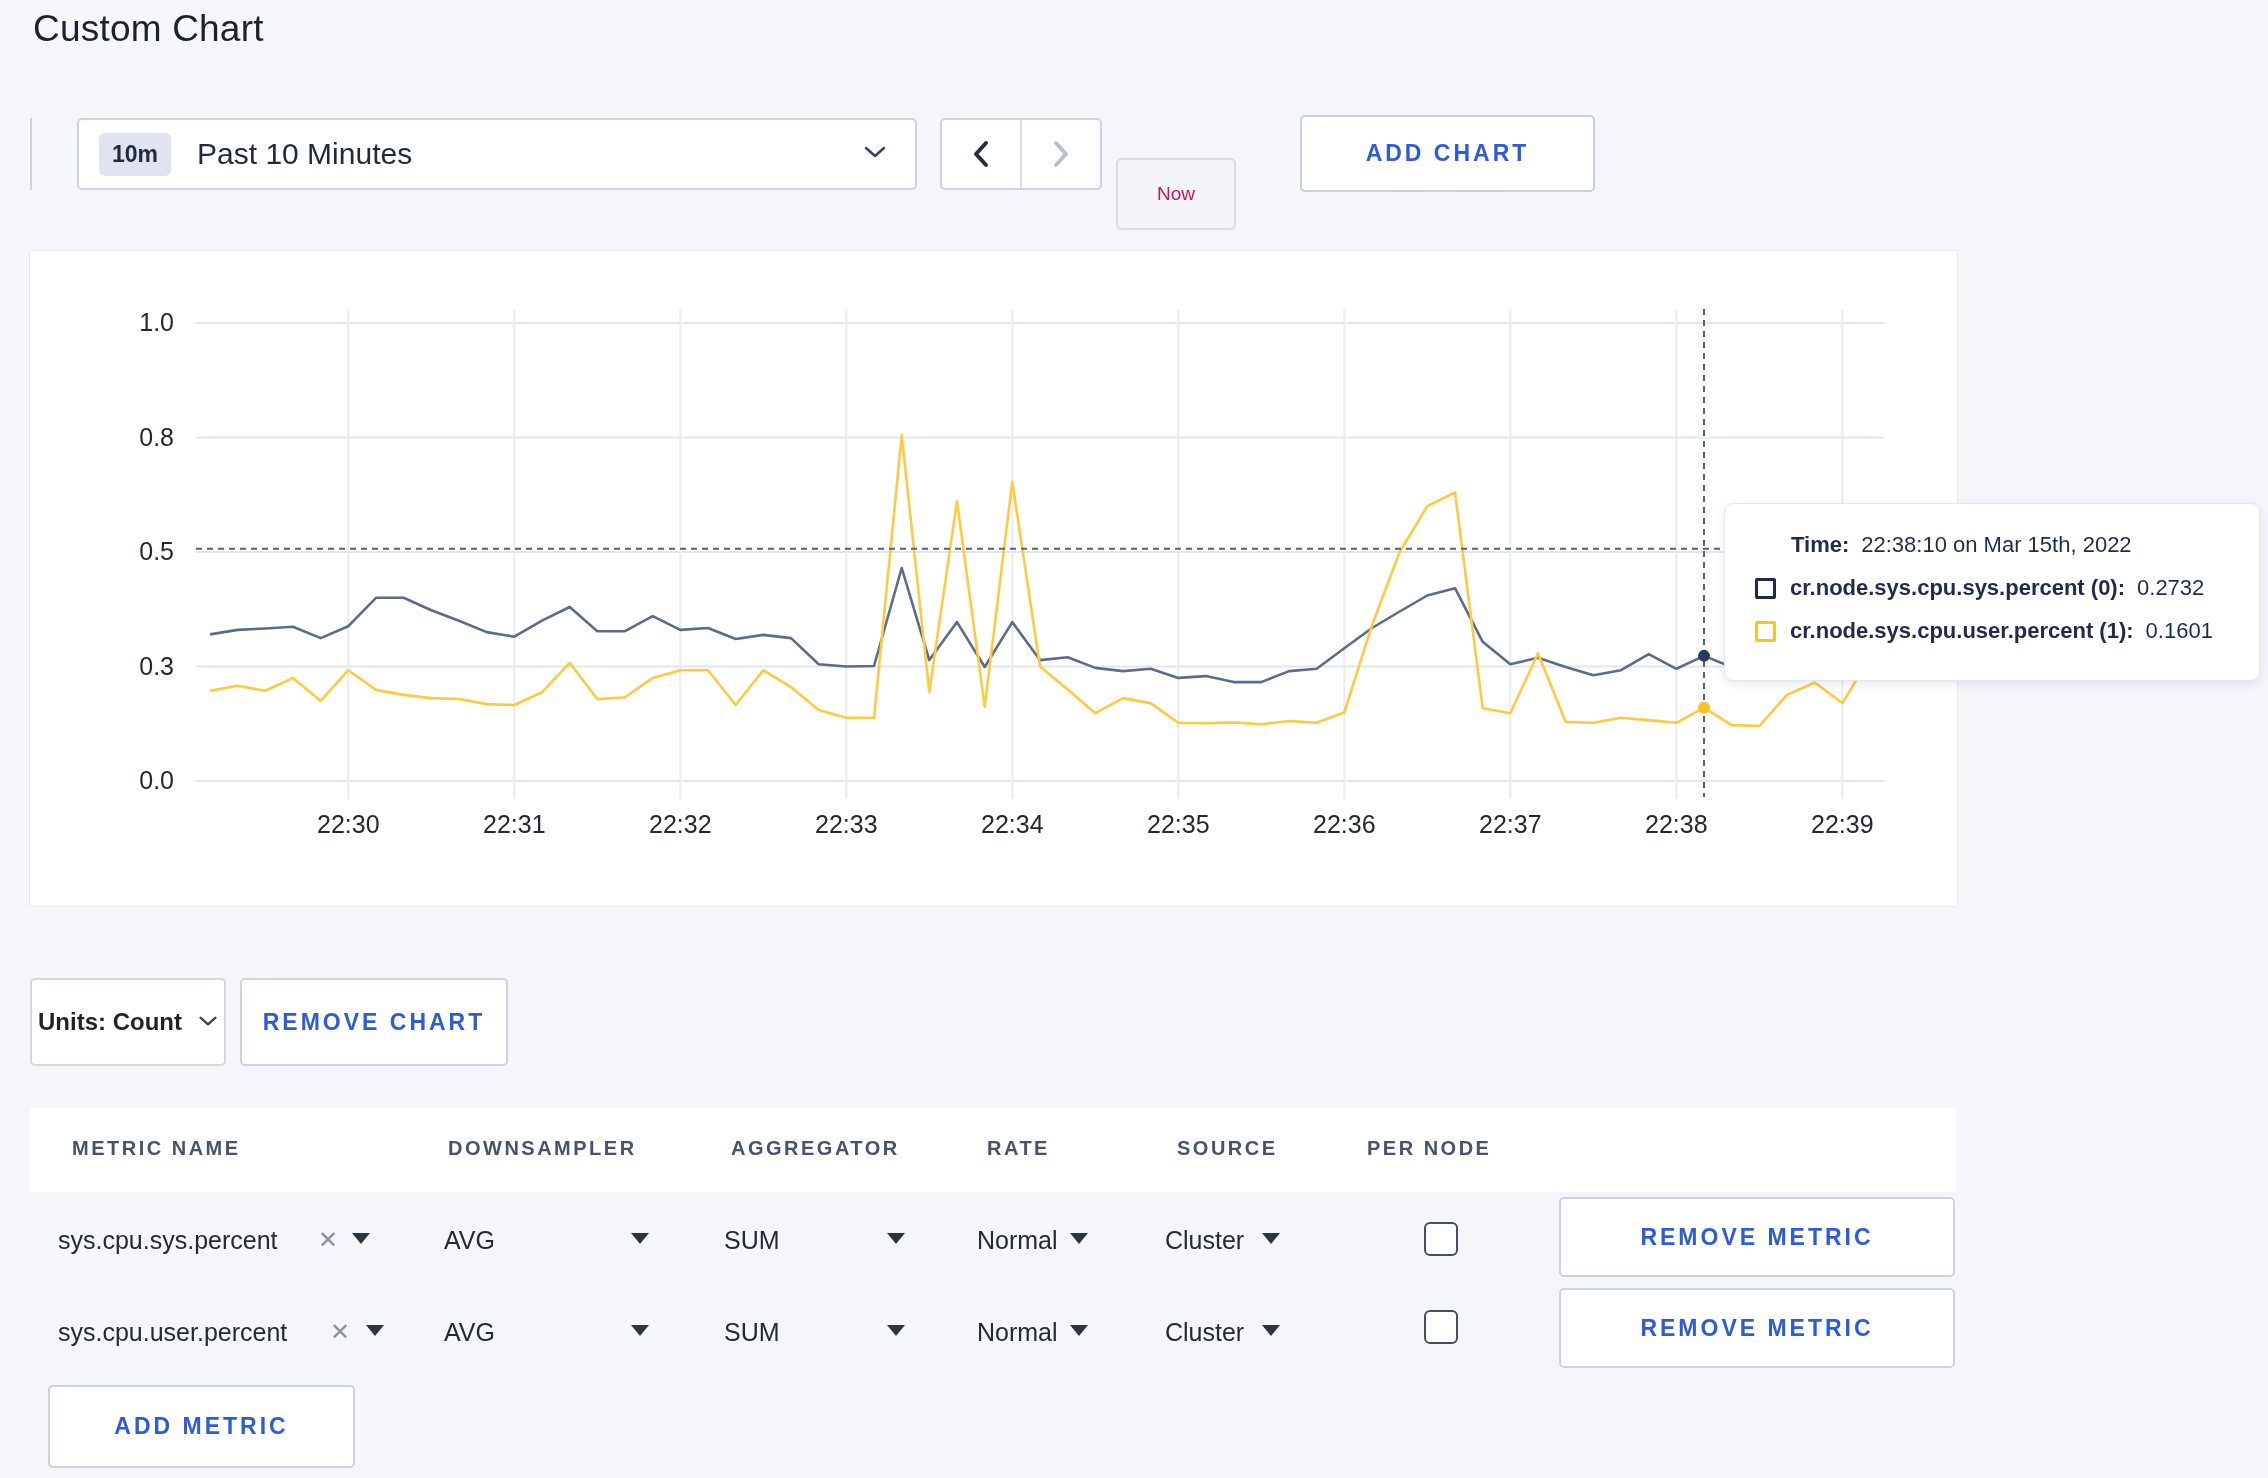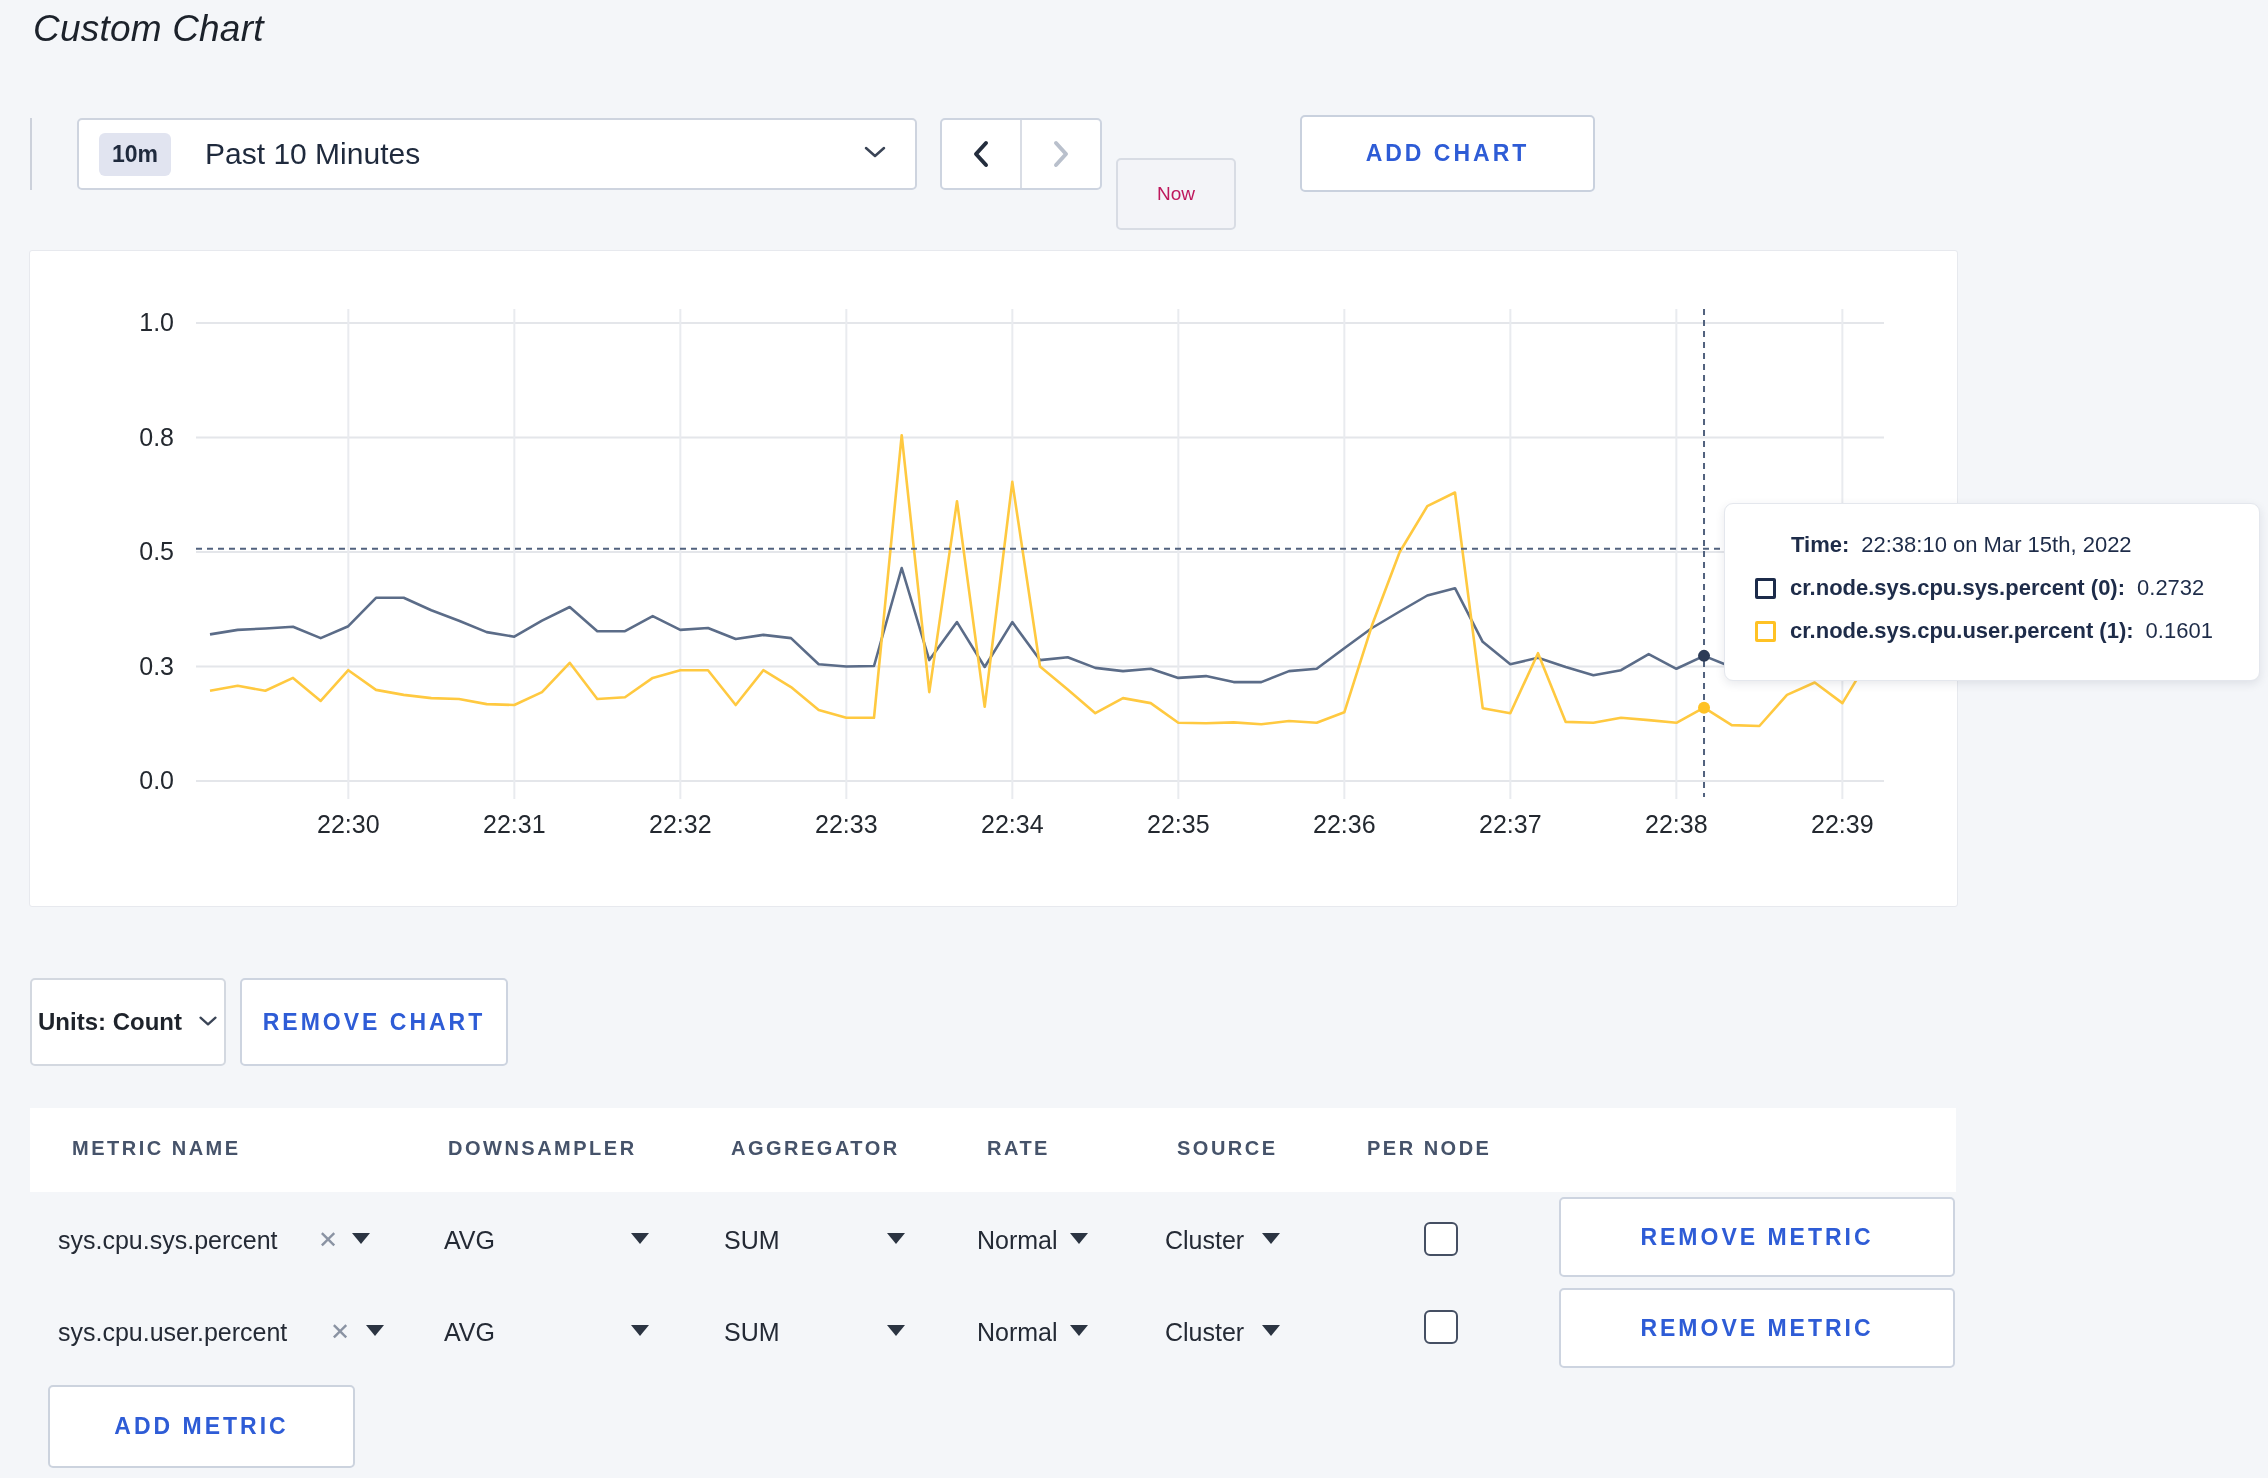--- a/index.html
+++ b/index.html
@@ -1,26 +1,26 @@
 <!DOCTYPE html>
 <html><head>
 <meta charset="utf-8">
 <style>
   html,body{margin:0;padding:0;}
   body{font-family:"Liberation Sans",sans-serif;background:#eceef2;}
   #screen{position:relative;width:2268px;height:1478px;background:#f4f6f9;overflow:hidden;}
   .abs{position:absolute;}
 
   
-  #page-title{left:33px;top:8px;font-size:37px;font-weight:500;color:#1c222b;letter-spacing:.2px;font-style:italic;}
+  #page-title{left:33px;top:8px;font-size:37px;font-weight:500;color:#1c222b;letter-spacing:.2px;}
 
   
   #toolbar-divider{left:30px;top:118px;width:2px;height:72px;background:#ccd1db;}
   .btn{box-sizing:border-box;background:#fff;border:2px solid #cdd4e0;border-radius:5px;display:flex;align-items:center;justify-content:center;cursor:pointer;}
-  #range-select{left:77px;top:118px;width:840px;height:72px;justify-content:flex-start;padding:0 28px 0 20px;border-color:#ced4df;gap:8px;}
+  #range-select{left:77px;top:118px;width:840px;height:72px;justify-content:flex-start;padding:0 28px 0 20px;border-color:#ced4df;}
   #range-badge{background:#e1e4f0;border-radius:6px;padding:8px 13px;font-size:23px;font-weight:700;color:#1f2a3d;}
   #range-label{margin-left:26px;font-size:30px;color:#1f2a3d;}
   .chevron-down{margin-left:auto;}
   #arrow-group{left:940px;top:118px;width:162px;height:72px;padding:0;overflow:hidden;}
   #arrow-prev,#arrow-next{width:50%;height:100%;display:flex;align-items:center;justify-content:center;}
   #arrow-prev{border-right:2px solid #d9dde5;}
   #now-button{left:1116px;top:118px;width:120px;height:72px;background:#f3f4f8;border-color:#d8dce4;font-size:19px;color:#be185d;margin-top:40px;}
   .blue-btn{color:#2e5cd6;font-size:23px;font-weight:600;letter-spacing:3px;}
   #add-chart-button{left:1300px;top:115px;width:295px;height:77px;border-color:#c9d1de;}
 

